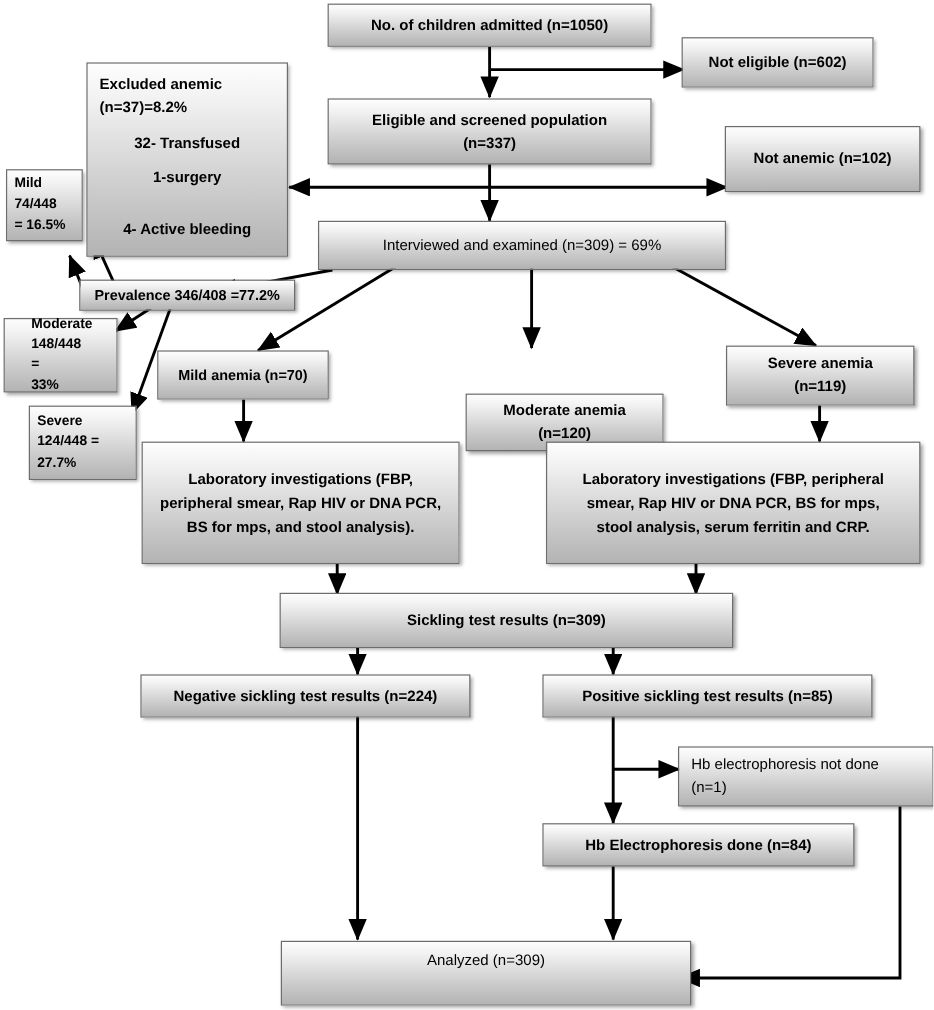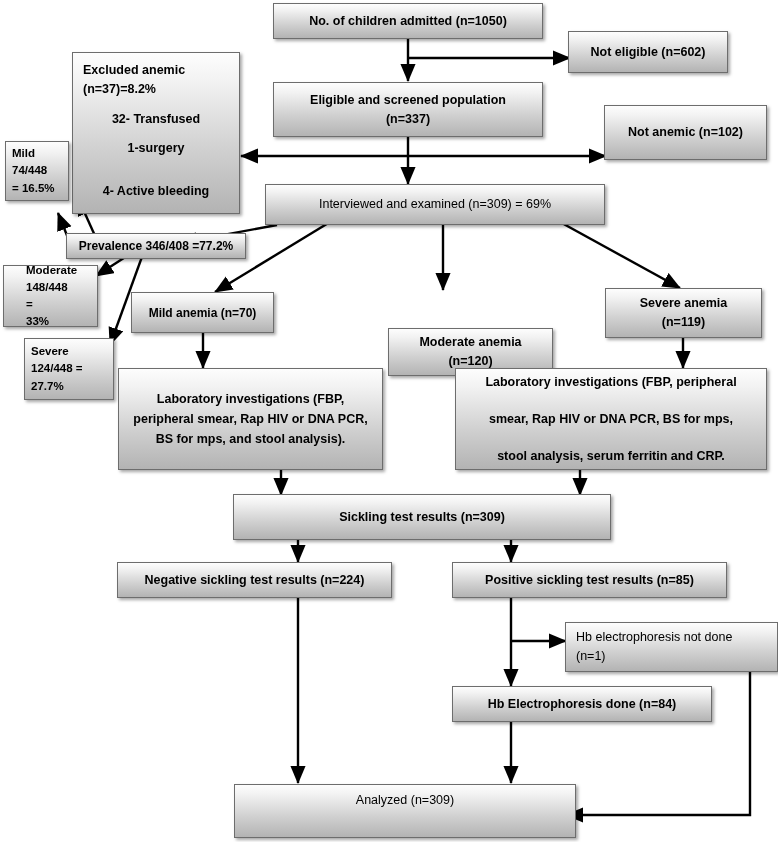--- a/index.html
+++ b/index.html
@@ -151,21 +151,21 @@
     <span class="ln">Severe anemia</span>
     <span class="ln">(n=119)</span>
   </div>
 
   <div class="box lab" style="left:118px;top:368px;width:265px;height:102px;">
     <span class="ln">Laboratory investigations (FBP,</span>
     <span class="ln">peripheral smear, Rap HIV or DNA PCR,</span>
     <span class="ln">BS for mps, and stool analysis).</span>
   </div>
 
-  <div class="box lab" style="left:455px;top:368px;width:312px;height:102px;justify-content:space-between;">
+  <div class="box lab" style="left:455px;top:368px;width:312px;height:102px;">
     <span class="ln">Laboratory investigations (FBP, peripheral</span>
     <span class="ln">smear, Rap HIV or DNA PCR, BS for mps,</span>
     <span class="ln"><span class="nb">stool analysis, </span><span>serum ferritin and CRP.</span></span>
   </div>
 
   <div class="box bold" style="left:233px;top:494px;width:378px;height:46px;">
     <span class="ln">Sickling test results (n=309)</span>
   </div>
 
   <div class="box bold" style="left:117px;top:562px;width:275px;height:36px;">

